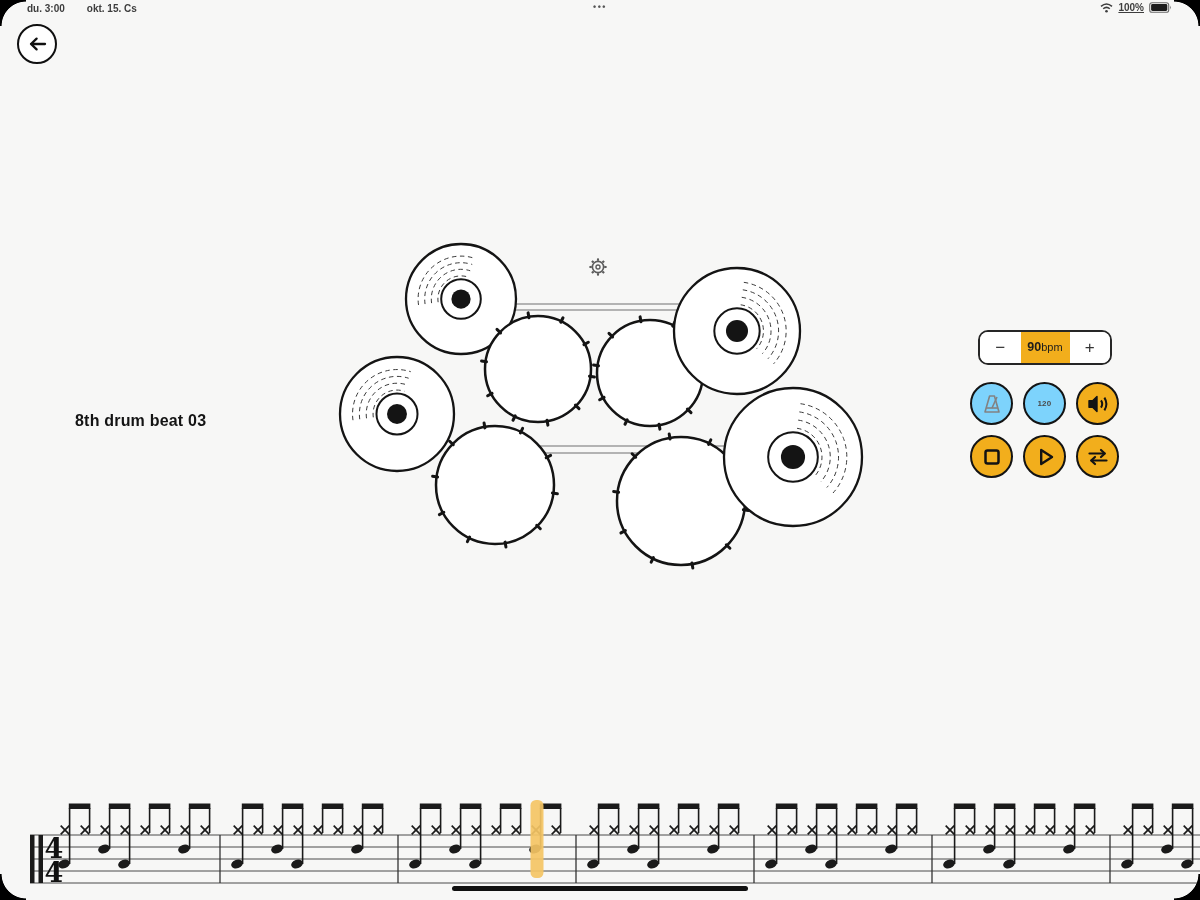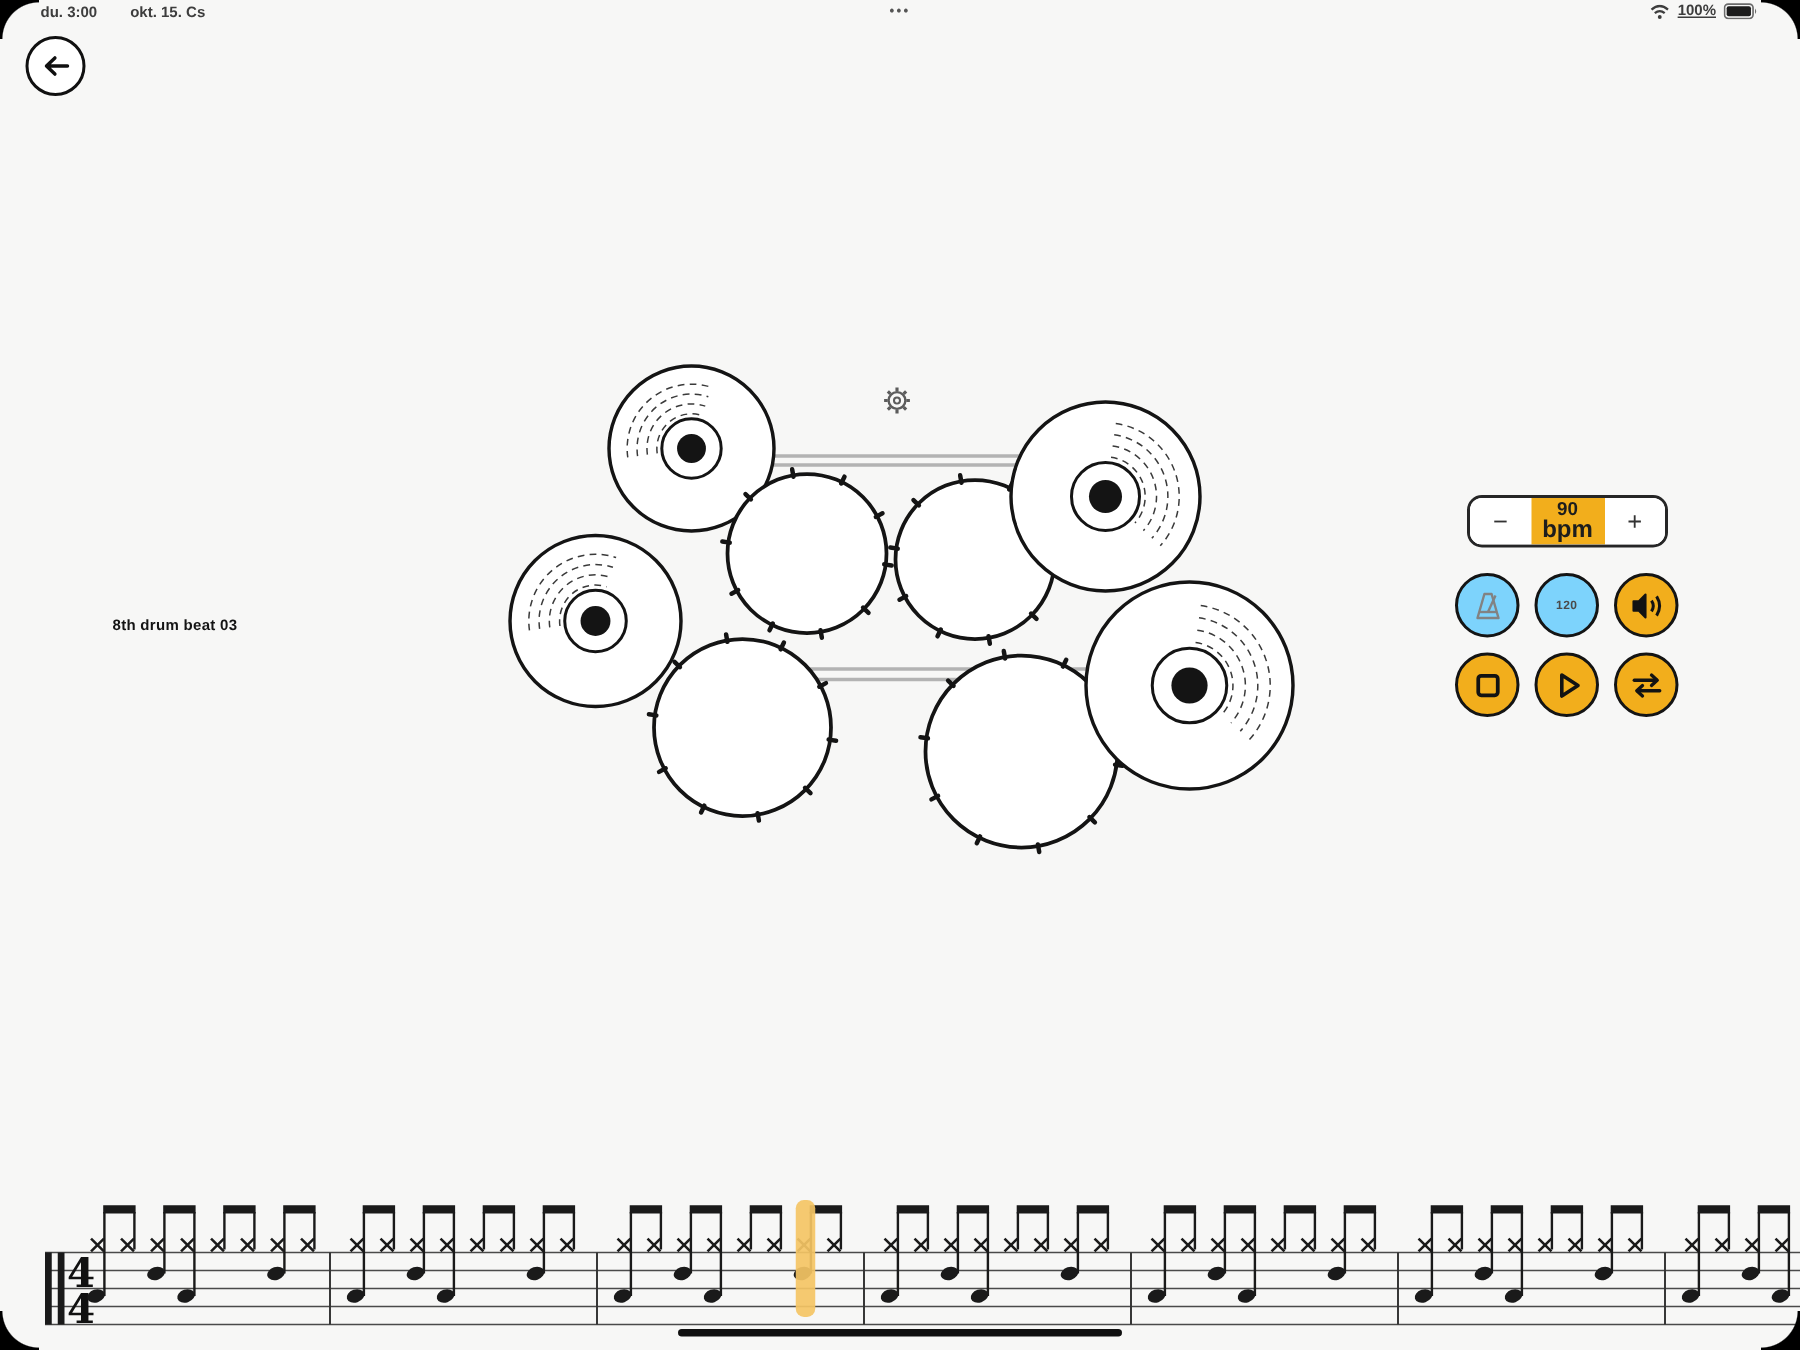--- a/index.html
+++ b/index.html
@@ -14,32 +14,32 @@
   .corner{position:absolute;width:26px;height:26px;z-index:50;}
   .corner.tl{left:0;top:0;background:radial-gradient(circle at 100% 100%, transparent 0 24px, #000 24.8px);}
   .corner.tr{right:0;top:0;background:radial-gradient(circle at 0% 100%, transparent 0 24px, #000 24.8px);}
   .corner.bl{left:0;bottom:0;background:radial-gradient(circle at 100% 0%, transparent 0 24px, #000 24.8px);}
   .corner.br{right:0;bottom:0;background:radial-gradient(circle at 0% 0%, transparent 0 24px, #000 24.8px);}
   
   .back-btn{position:absolute;left:17px;top:24px;width:40px;height:40px;border-radius:50%;
             border:2.6px solid #101010;background:#fff;display:flex;align-items:center;justify-content:center;
             box-sizing:border-box;cursor:pointer;}
   
-  .song-title{position:absolute;left:75px;top:412px;font-size:10px;font-weight:700;color:#141414;letter-spacing:.2px;}
+  .song-title{position:absolute;left:75px;top:412px;font-size:16px;font-weight:700;color:#141414;letter-spacing:.2px;}
   
   .gear-btn{position:absolute;left:585px;top:254px;width:26px;height:26px;display:flex;align-items:center;justify-content:center;cursor:pointer;}
   
   .kit-svg{position:absolute;left:300px;top:215px;}
   
   .bpm{position:absolute;left:978px;top:330px;width:134px;height:35px;border:2px solid #262626;border-radius:10px;
        background:#fff;box-sizing:border-box;display:flex;overflow:hidden;}
   .bpm-btn{flex:1;display:flex;align-items:center;justify-content:center;font-size:17px;color:#333;cursor:pointer;background:#fff;border:none;padding:0;font-family:inherit;}
-  .bpm-val{width:49px;background:var(--accent,#f2ae1c);display:flex;flex-direction:column;align-items:center;justify-content:center;line-height:1.05;}
+  .bpm-val{width:49px;background:var(--accent,#f2ae1c);display:flex;flex-direction:row;align-items:center;justify-content:center;line-height:1.05;}
   .bpm-num{font-size:12.5px;font-weight:700;color:#1d1d1d;}
-  .bpm-unit{font-size:16px;font-weight:700;color:#1d1d1d;}
+  .bpm-unit{font-size:11px;font-weight:400;color:#1d1d1d;}
   .cbtn{position:absolute;width:43px;height:43px;border-radius:50%;border:2.4px solid #141414;background:#7dd3fc;
         box-sizing:border-box;display:flex;align-items:center;justify-content:center;cursor:pointer;padding:0;}
   .cbtn.yellow{background:var(--accent,#f2ae1c);}
   .cbtn .small-label{font-size:8px;font-weight:700;color:#4a4a4a;letter-spacing:.3px;}
   
   .notation-svg{position:absolute;left:0;top:780px;}
   .home-indicator{position:absolute;left:452px;top:886px;width:296px;height:4.5px;background:#101010;border-radius:3px;cursor:pointer;}
 </style>
 </head>
 <body>

